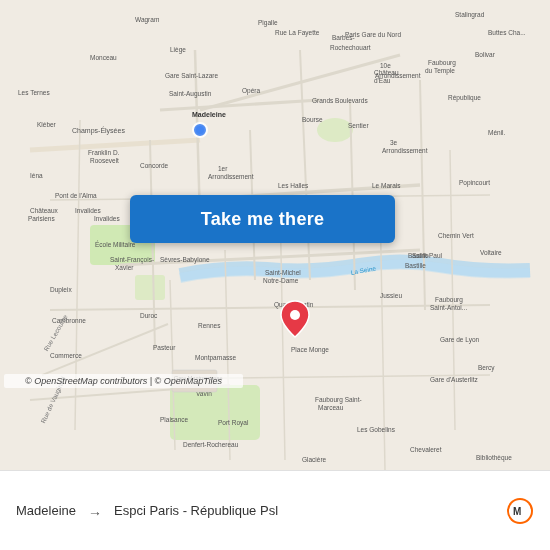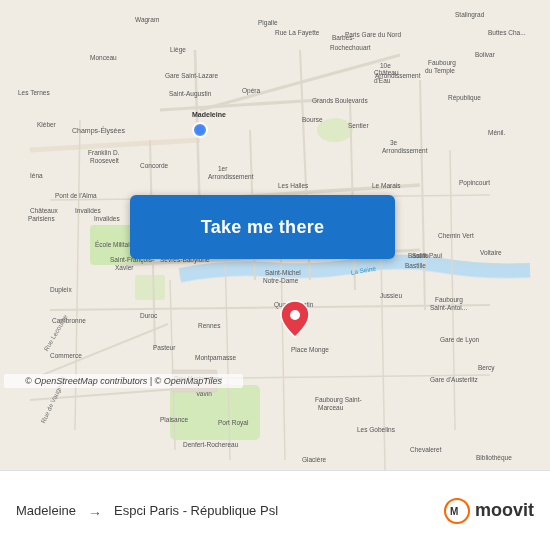--- a/index.html
+++ b/index.html
@@ -25,21 +25,21 @@
       top: 0; left: 0;
       width: 100%; height: 100%;
     }
 
     
     #button-overlay {
       position: absolute;
       top: 195px;
       left: 130px;
       width: 265px;
-      height: 64px;
+      height: 48px;
       background: #1a73c8;
       border-radius: 6px;
       display: flex;
       align-items: center;
       justify-content: center;
       cursor: pointer;
       box-shadow: 0 2px 8px rgba(0,0,0,0.3);
       z-index: 10;
     }
 
@@ -272,15 +272,14 @@
     <span id="from-label">Madeleine</span>
     <span id="arrow-icon">→</span>
     <span id="to-label">Espci Paris - République Psl</span>
   </div>
   <div id="moovit-logo">
     <svg width="28" height="28" viewBox="0 0 28 28">
       <circle cx="14" cy="14" r="13" fill="#f60"></circle>
       <circle cx="14" cy="14" r="11" fill="white"></circle>
       <text x="7" y="18" font-size="10" fill="#333" font-family="Arial" font-weight="bold">M</text>
     </svg>
-    <span id="moovit-text">moovit</span>
   </div>
 </div>
 
 </body></html>

